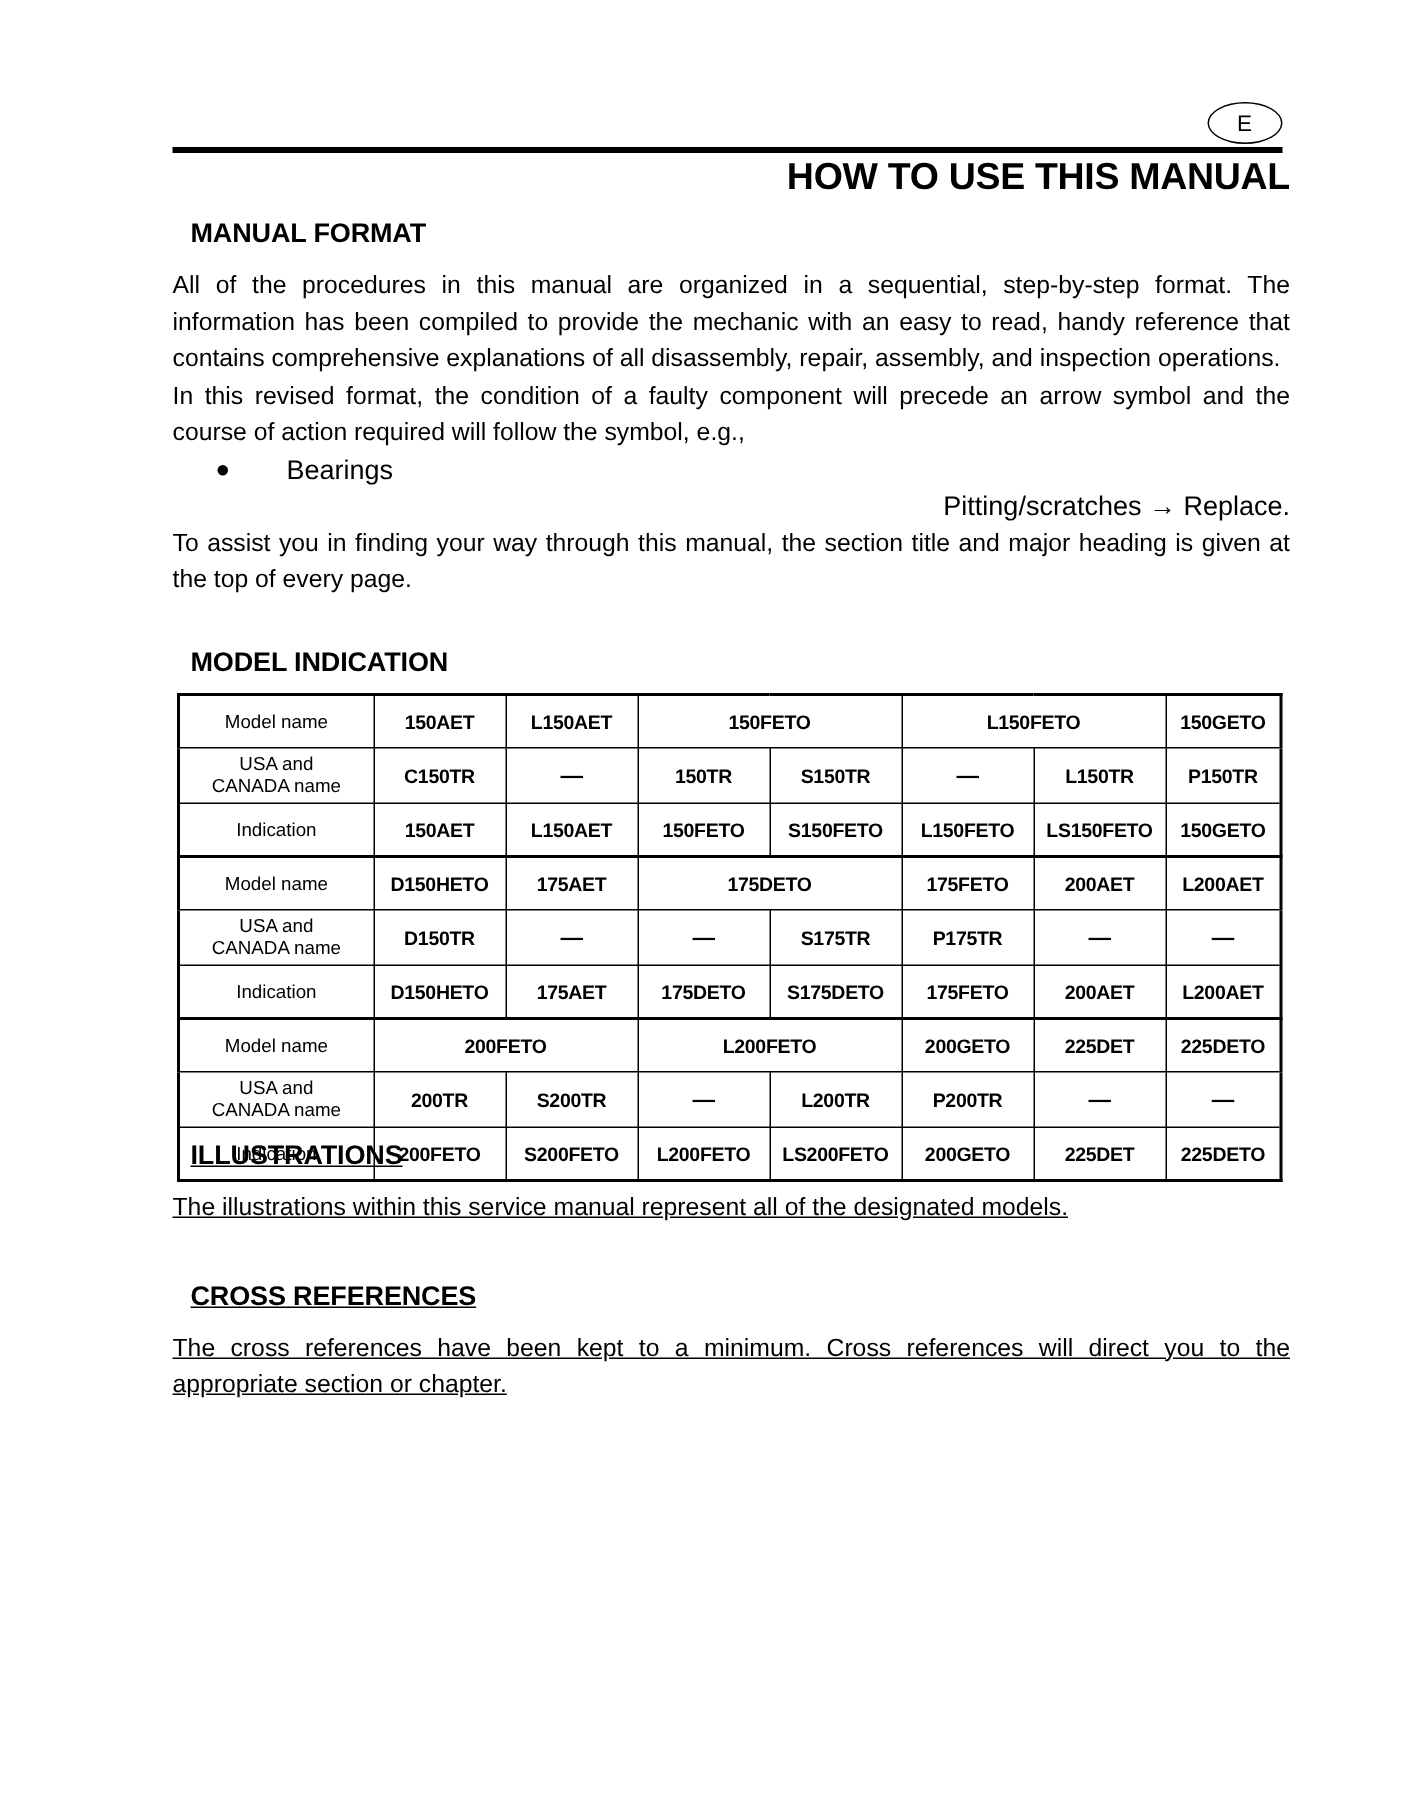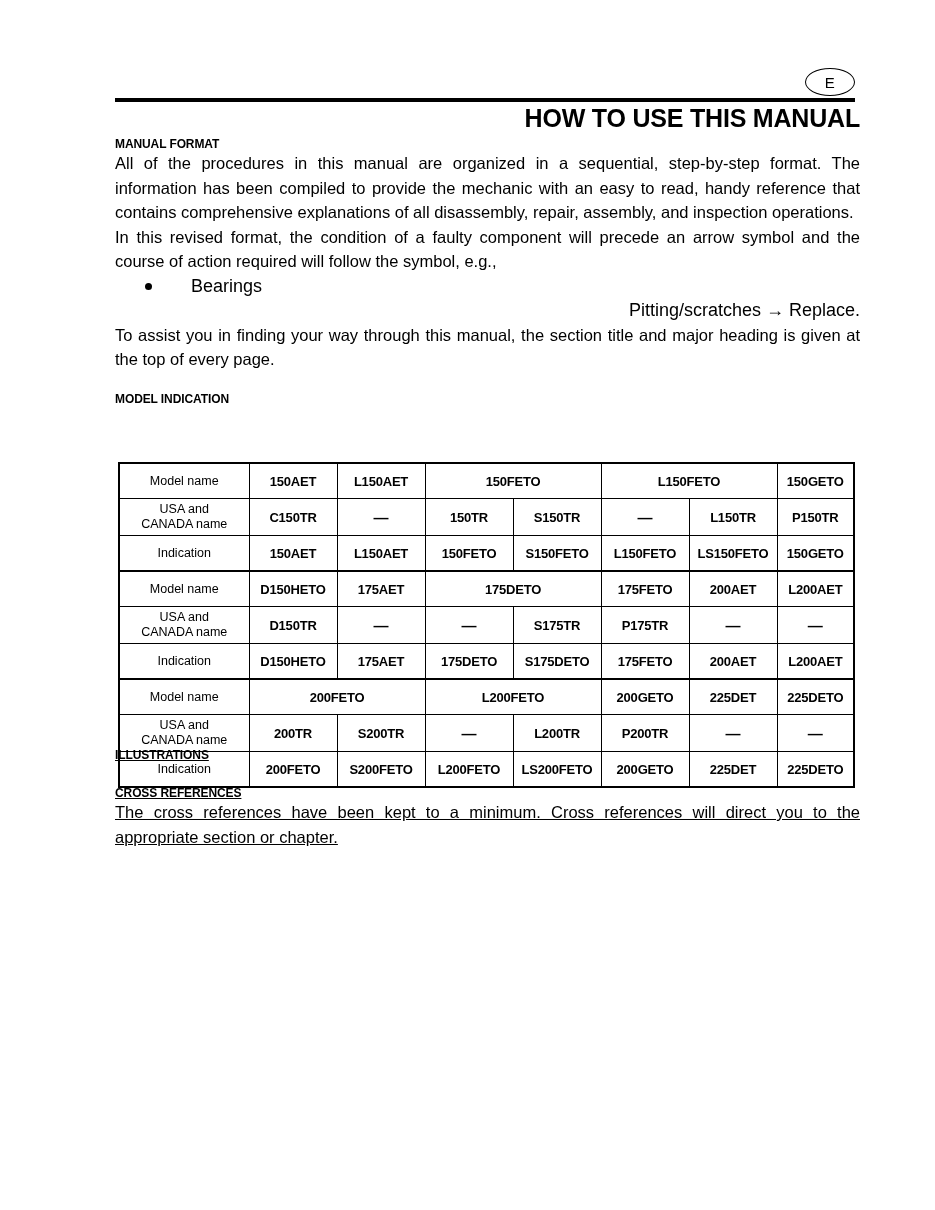--- a/index.html
+++ b/index.html
@@ -61,23 +61,23 @@
   h1.doc-title {
     font-size: 25px;
     font-weight: bold;
     text-align: right;
     margin: 0 0 4px 0;
     padding: 0;
     letter-spacing: -0.2px;
   }
 
   h2.sec-head {
-    font-size: 12px;
+    font-size: 18px;
     font-weight: bold;
-    margin: 0;
+    margin: 12px;
     padding: 0;
     letter-spacing: -0.1px;
   }
 
   p.body-text {
     font-size: 16.5px;
     line-height: 24.5px;
     margin: 0;
     padding: 0;
     text-align: justify;
@@ -292,20 +292,21 @@
             <td>225DET</td>
             <td class="edge-r">225DETO</td>
           </tr>
         </tbody>
     </table>
   </div>
 
   <div class="lower">
 
     <h2 class="sec-head">ILLUSTRATIONS</h2>
+    <p class="body-text nojust">The illustrations within this service manual represent all of the designated models.</p>
 
     <div class="spacer-lg"></div>
 
     <h2 class="sec-head">CROSS REFERENCES</h2>
     <p class="body-text">The cross references have been kept to a minimum. Cross references will direct you to the appropriate section or chapter.</p>
 
   </div>
 
 </div>
 

